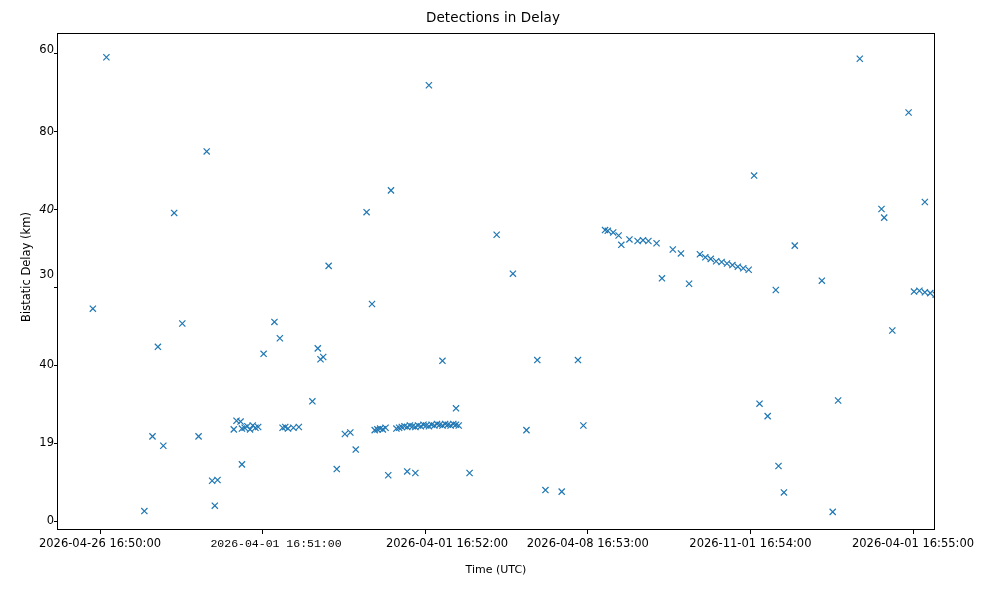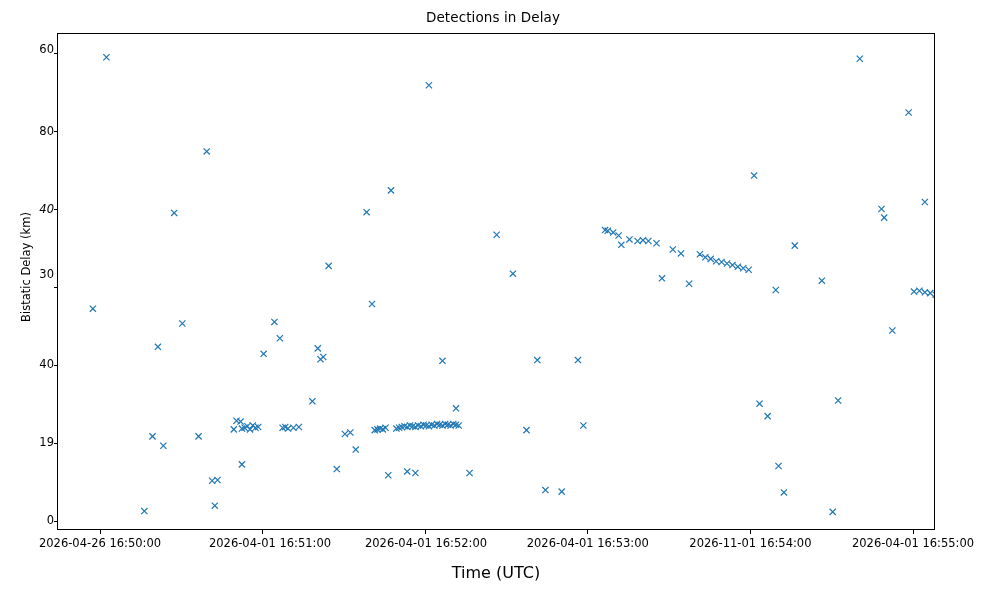--- a/index.html
+++ b/index.html
@@ -85,21 +85,21 @@
     white-space: nowrap;
     transform: translateX(-50%);
     line-height: 13px;
   }
   #xaxis-label {
     position: absolute;
     left: 57px;
     width: 878px;
     top: 563px;
     text-align: center;
-    font-size: 16px;
+    font-size: 11px;
     color: #000000;
   }
   #yaxis-label {
     position: absolute;
     left: -104px;
     top: 260px;
     width: 260px;
     text-align: center;
     font-size: 11.5px;
     color: #000000;
@@ -342,25 +342,25 @@
       <div class="ytick-label" style="top: 202.6px; font-style: italic;">40</div>
       <div class="ytick-mark" style="top: 131.25px;"></div>
       <div class="ytick-label" style="top: 124.75px;">80</div>
       <div class="ytick-mark" style="top: 53.4px;"></div>
       <div class="ytick-label" style="top: 43px;">60</div>
     </div>
   <div id="xticks">
       <div class="xtick-mark" style="left: 99.5px;"></div>
       <div class="xtick-label" style="left: 100px;">2026-04-26 16:50:00</div>
       <div class="xtick-mark" style="left: 262.1px;"></div>
-      <div class="xtick-label" style="left: 270px;">2026-04-01 16:51:00</div>
+      <div class="xtick-label" style="left: 276px; font-family: Liberation Mono, monospace;">2026-04-01 16:51:00</div>
       <div class="xtick-mark" style="left: 424.7px;"></div>
-      <div class="xtick-label" style="left: 426px;">2026-04-01 16:52:00</div>
+      <div class="xtick-label" style="left: 447px;">2026-04-01 16:52:00</div>
       <div class="xtick-mark" style="left: 587.3px;"></div>
-      <div class="xtick-label" style="left: 587.8px;">2026-04-01 16:53:00</div>
+      <div class="xtick-label" style="left: 587.8px;">2026-04-08 16:53:00</div>
       <div class="xtick-mark" style="left: 749.9px;"></div>
       <div class="xtick-label" style="left: 750.4px;">2026-11-01 16:54:00</div>
       <div class="xtick-mark" style="left: 912.5px;"></div>
       <div class="xtick-label" style="left: 913px; text-align: center;">2026-04-01 16:55:00</div>
     </div>
 
   <div id="xaxis-label">Time (UTC)</div>
 
   <div id="yaxis-label">Bistatic Delay (km)</div>
 

